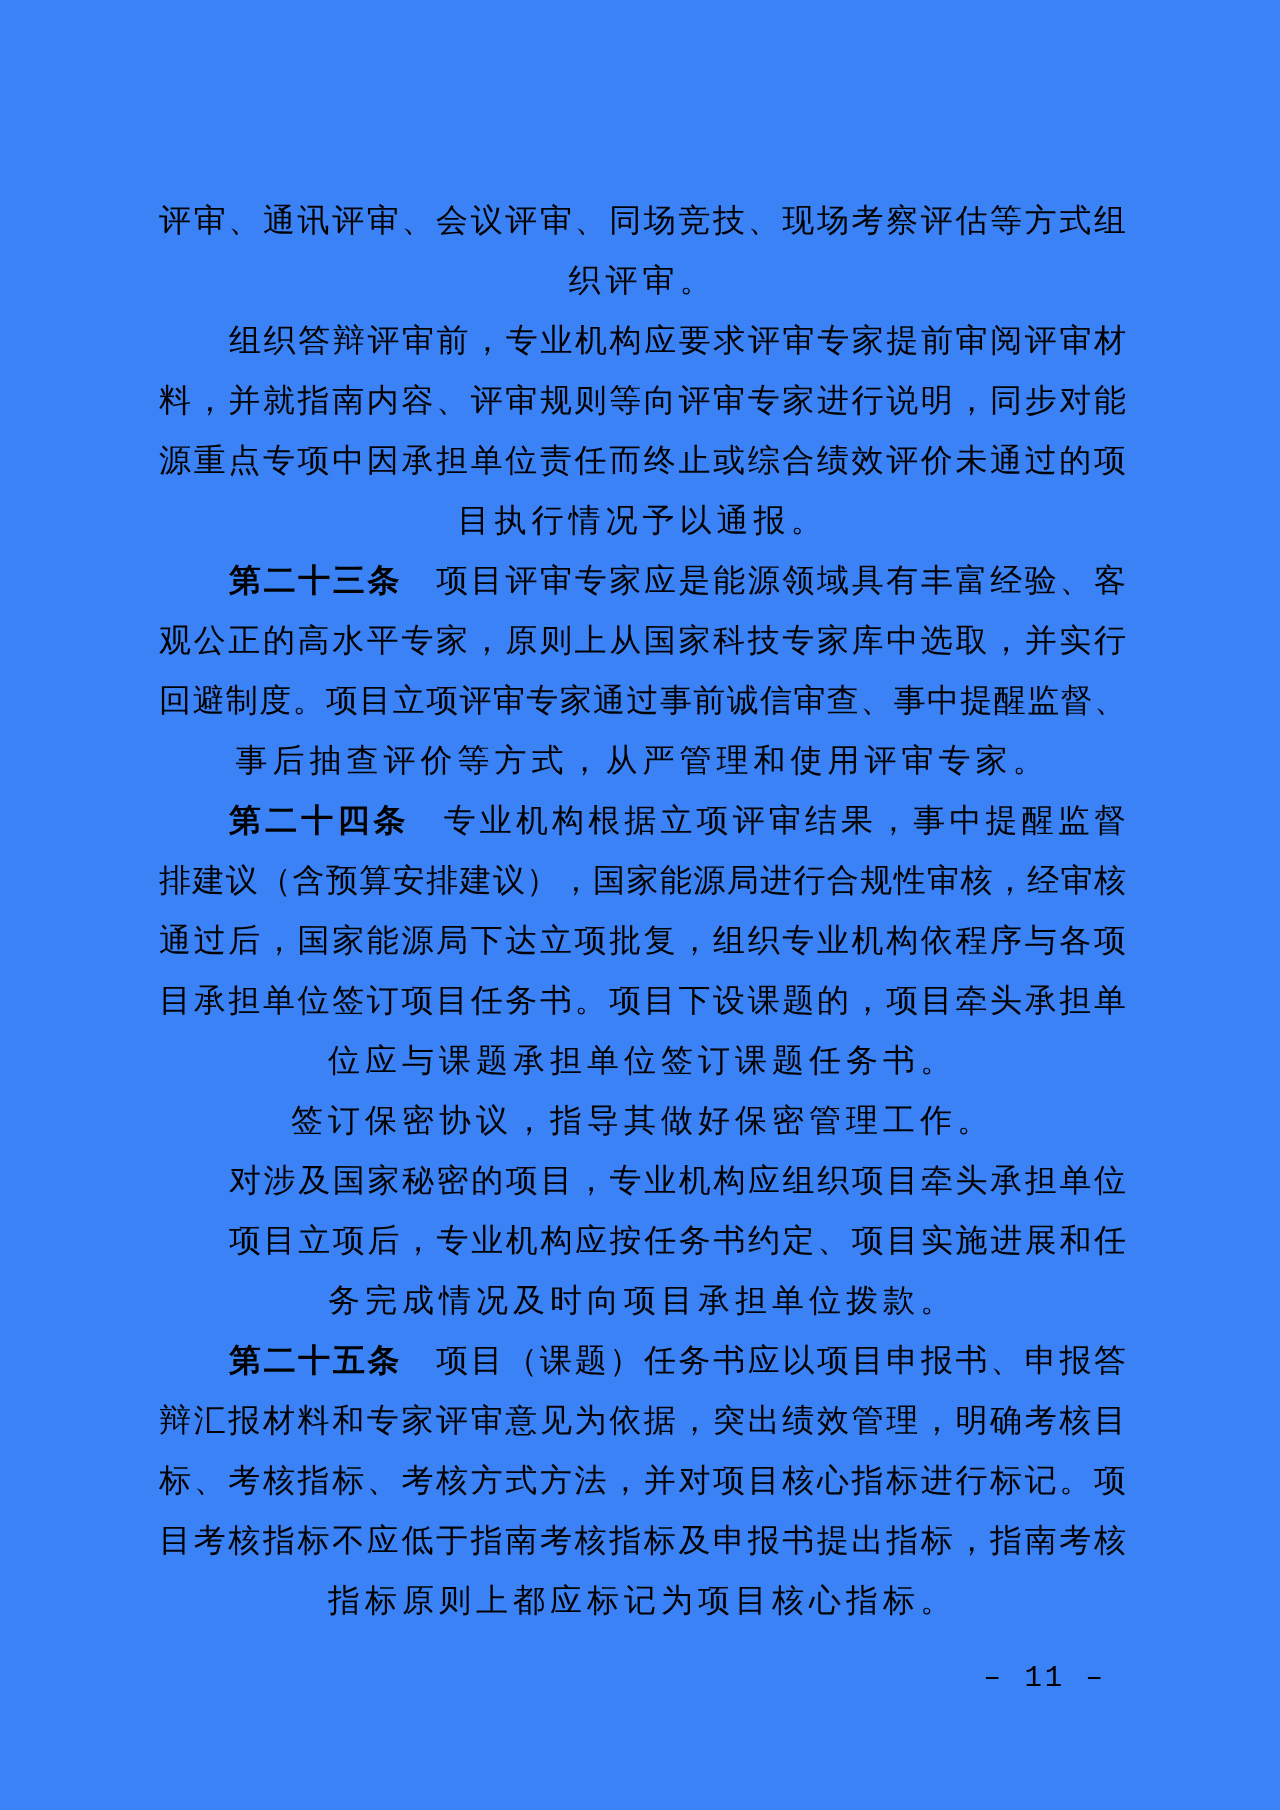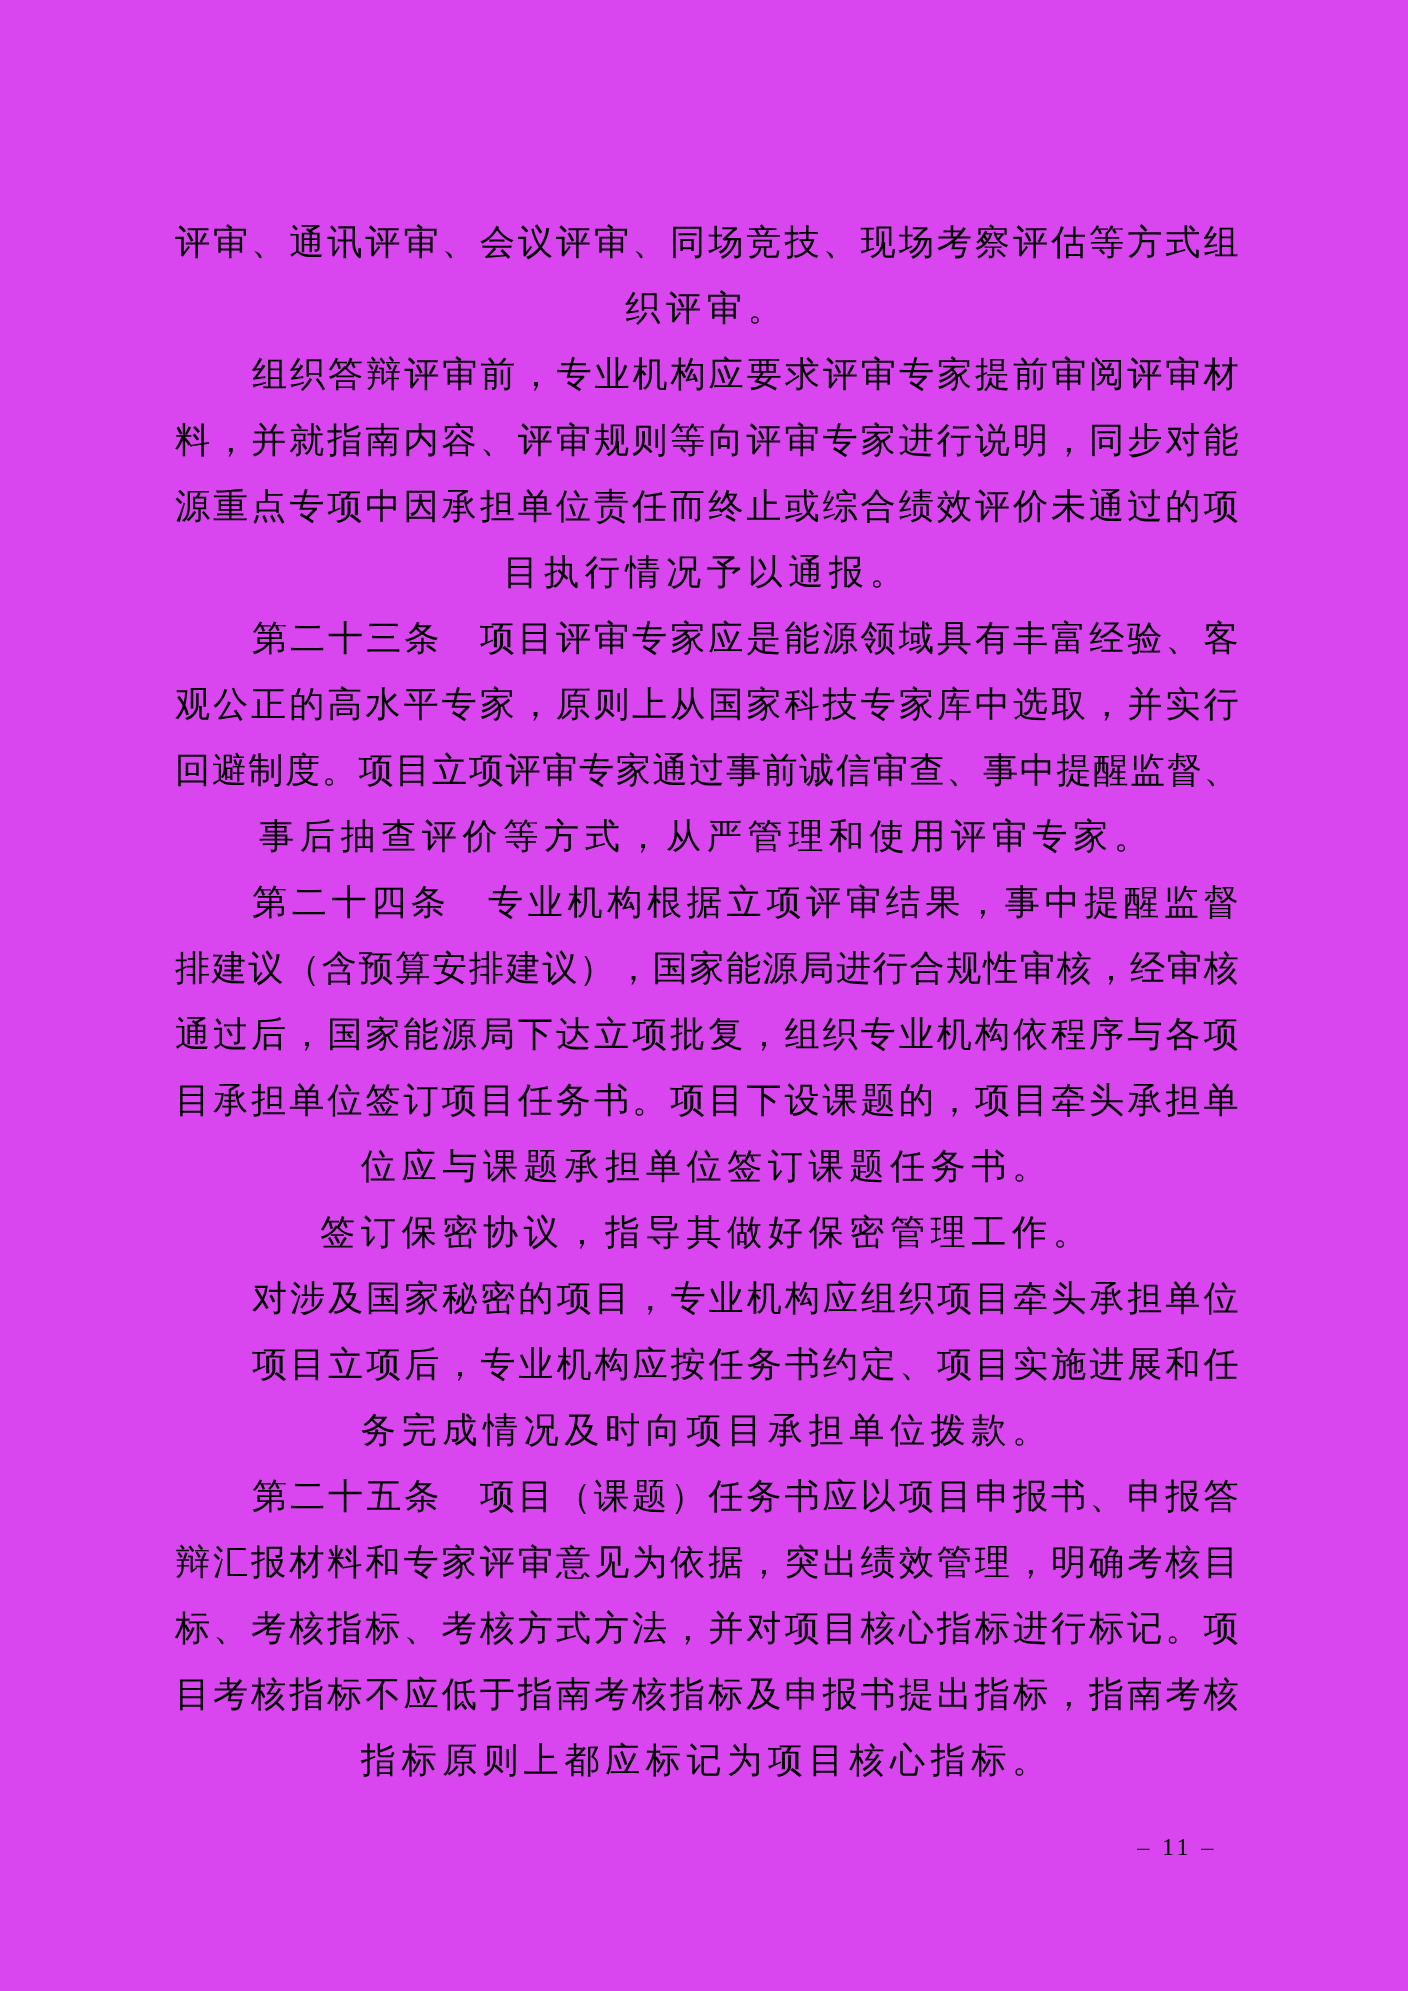--- a/index.html
+++ b/index.html
@@ -11,21 +11,21 @@
     width: 1280px;
     height: 1810px;
     position: relative;
     overflow: hidden;
   }
   .page {
     position: absolute;
     left: 0; top: 0;
     width: 1280px;
     height: 1810px;
-    background: #d946ef;
+    background: #3b82f6;
     color: #000000;
   }
   .doc-body {
     position: absolute;
     left: 159px;
     top: 190px;
     width: 967px;
     font-family: "Liberation Serif", "DejaVu Serif", serif;
     color: #000000;
   }
@@ -44,31 +44,31 @@
     text-justify: inter-character;
   }
   
   .line.plain {
     text-align: center;
     letter-spacing: 5px;
   }
   .line.indent { text-indent: 70px; }
   .seg { display: inline; }
   .seg.bold-lead {
-    font-weight: 400;
+    font-weight: 700;
     font-family: "Liberation Sans", "DejaVu Sans", sans-serif;
     padding-right: 34px;
     margin-top: 20px;
   }
   .page-number {
     position: absolute;
     top: 1662px;
     right: 174px;
-    font-family: Liberation Serif, serif;
-    font-size: 22px;
+    font-family: Liberation Mono, monospace;
+    font-size: 29px;
     line-height: 34px;
     letter-spacing: 3px;
     color: #000000;
     white-space: nowrap;
   }
 </style>
 </head>
 <body>
 
 <div class="page">

